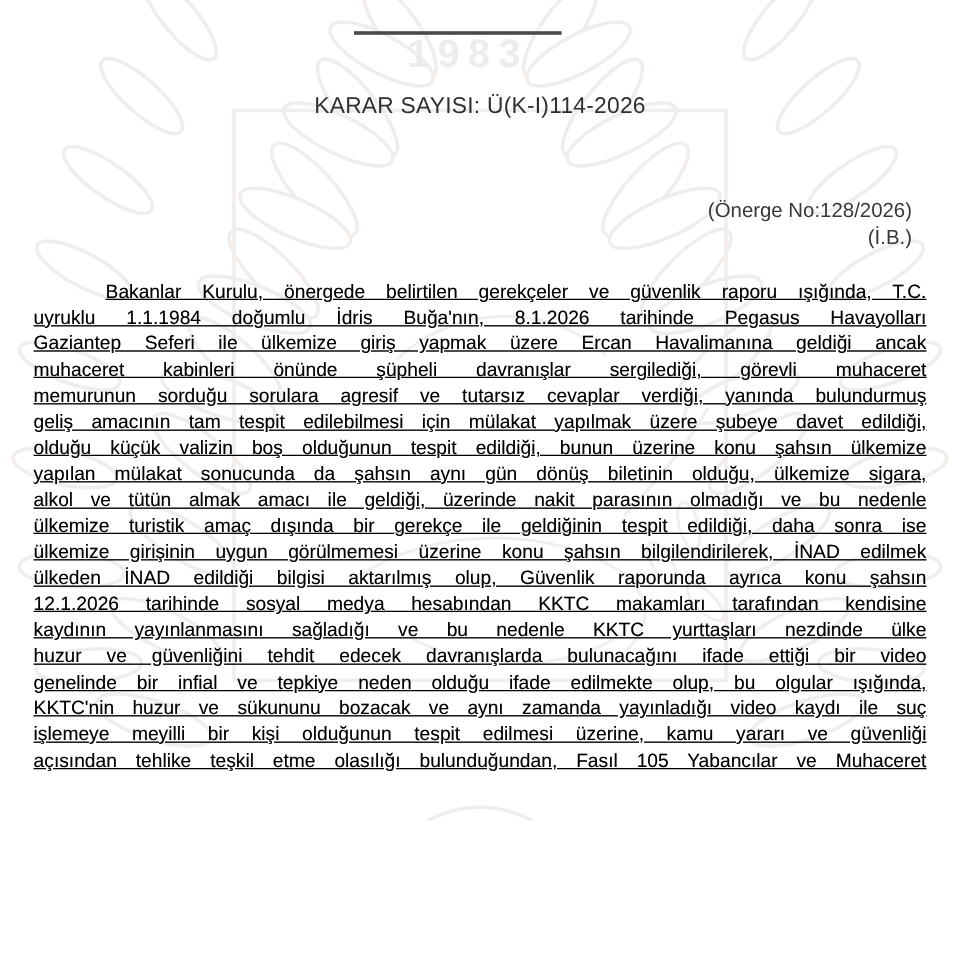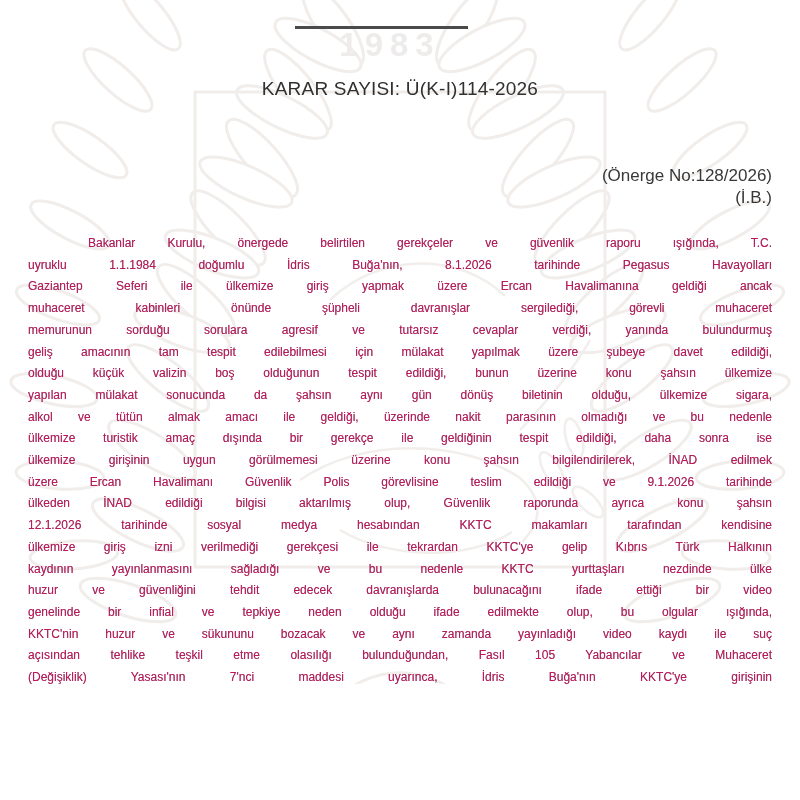--- a/index.html
+++ b/index.html
@@ -10,28 +10,29 @@
   .wm-svg{position:absolute;left:0;top:0;z-index:0;pointer-events:none;}
   .wm-year{
     position:absolute;left:290px;top:26px;width:200px;z-index:0;
     text-align:center;font-size:33px;font-weight:bold;letter-spacing:7px;
     color:#eeecea;pointer-events:none;
   }
   .top-rule{position:absolute;left:295px;top:26px;width:173px;height:3px;background:#4a4a4a;z-index:2;}
   .hdr{position:absolute;left:0;width:800px;text-align:center;z-index:2;color:#303030;}
   .decision-number{top:78px;font-size:19px;letter-spacing:0.2px;}
   .decision-subject{top:119px;font-size:19px;letter-spacing:0.3px;}
-  .ref{position:absolute;right:28px;text-align:right;z-index:2;font-size:17px;color:#383838;}
+  .ref{position:absolute;right:40px;text-align:right;z-index:2;font-size:17px;color:#383838;}
   .proposal-ref{top:166px;}
   .initials-ref{top:188px;}
   .body-wrap{position:absolute;left:28px;top:233px;width:744px;z-index:2;}
   .body-line{
-    font-size:12px;line-height:21.7px;color:#be185d;
+    font-size:16px;line-height:21.7px;color:#000000;
     text-align:justify;text-align-last:justify;
     text-shadow:0 0 0.4px rgba(60,60,60,0.55);
+    text-decoration:underline;
   }
   .body-line.first{text-indent:60px;}
   .body-line.last{text-align-last:left;}
   .decision-date{
     position:absolute;left:28px;top:752px;z-index:2;font-size:17px;color:#15803d;
     text-shadow:0 0 0.4px rgba(60,60,60,0.55);
   }
 </style>
 </head>
 <body>
@@ -131,26 +132,24 @@
     <div class="body-line">uyruklu 1.1.1984 doğumlu İdris Buğa'nın, 8.1.2026 tarihinde Pegasus Havayolları</div>
     <div class="body-line">Gaziantep Seferi ile ülkemize giriş yapmak üzere Ercan Havalimanına geldiği ancak</div>
     <div class="body-line">muhaceret kabinleri önünde şüpheli davranışlar sergilediği, görevli muhaceret</div>
     <div class="body-line">memurunun sorduğu sorulara agresif ve tutarsız cevaplar verdiği, yanında bulundurmuş</div>
     <div class="body-line">geliş amacının tam tespit edilebilmesi için mülakat yapılmak üzere şubeye davet edildiği,</div>
     <div class="body-line">olduğu küçük valizin boş olduğunun tespit edildiği, bunun üzerine konu şahsın ülkemize</div>
     <div class="body-line">yapılan mülakat sonucunda da şahsın aynı gün dönüş biletinin olduğu, ülkemize sigara,</div>
     <div class="body-line">alkol ve tütün almak amacı ile geldiği, üzerinde nakit parasının olmadığı ve bu nedenle</div>
     <div class="body-line">ülkemize turistik amaç dışında bir gerekçe ile geldiğinin tespit edildiği, daha sonra ise</div>
     <div class="body-line">ülkemize girişinin uygun görülmemesi üzerine konu şahsın bilgilendirilerek, İNAD edilmek</div>
-    <div class="body-line">üzere Ercan Havalimanı Güvenlik Polis görevlisine teslim edildiği ve 9.1.2026 tarihinde</div>
     <div class="body-line">ülkeden İNAD edildiği bilgisi aktarılmış olup, Güvenlik raporunda ayrıca konu şahsın</div>
     <div class="body-line">12.1.2026 tarihinde sosyal medya hesabından KKTC makamları tarafından kendisine</div>
-    <div class="body-line">ülkemize giriş izni verilmediği gerekçesi ile tekrardan KKTC'ye gelip Kıbrıs Türk Halkının</div>
     <div class="body-line">kaydının yayınlanmasını sağladığı ve bu nedenle KKTC yurttaşları nezdinde ülke</div>
     <div class="body-line">huzur ve güvenliğini tehdit edecek davranışlarda bulunacağını ifade ettiği bir video</div>
     <div class="body-line">genelinde bir infial ve tepkiye neden olduğu ifade edilmekte olup, bu olgular ışığında,</div>
     <div class="body-line">KKTC'nin huzur ve sükununu bozacak ve aynı zamanda yayınladığı video kaydı ile suç</div>
+    <div class="body-line">işlemeye meyilli bir kişi olduğunun tespit edilmesi üzerine, kamu yararı ve güvenliği</div>
     <div class="body-line">açısından tehlike teşkil etme olasılığı bulunduğundan, Fasıl 105 Yabancılar ve Muhaceret</div>
-    <div class="body-line">(Değişiklik) Yasası'nın 7'nci maddesi uyarınca, İdris Buğa'nın KKTC'ye girişinin</div>
   </div>
 
   <div class="decision-date">27.1.2026</div>
 </div>
 
 </body></html>

